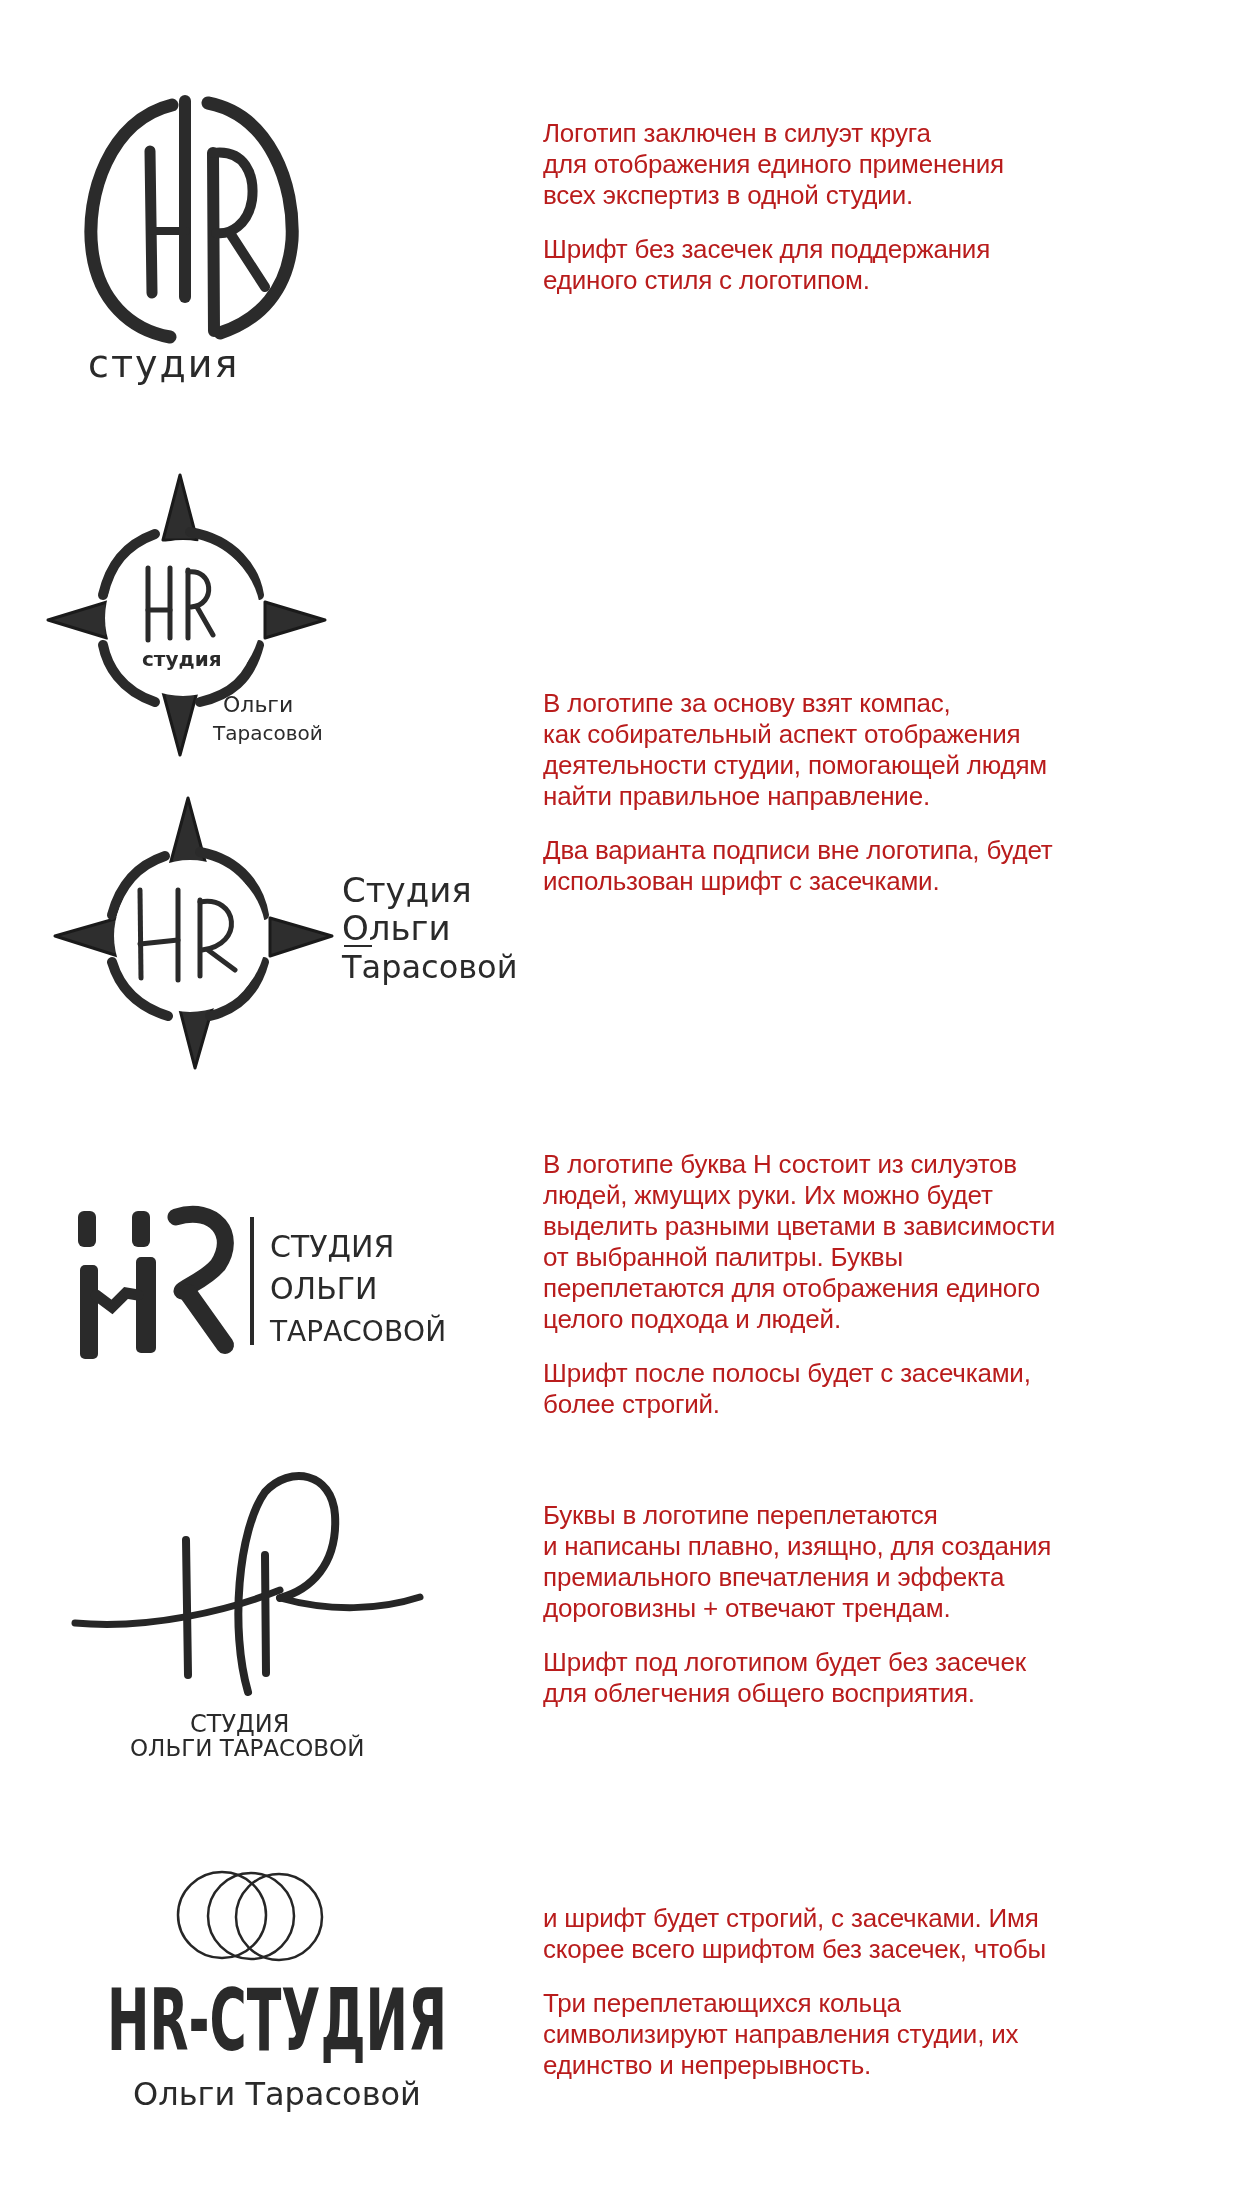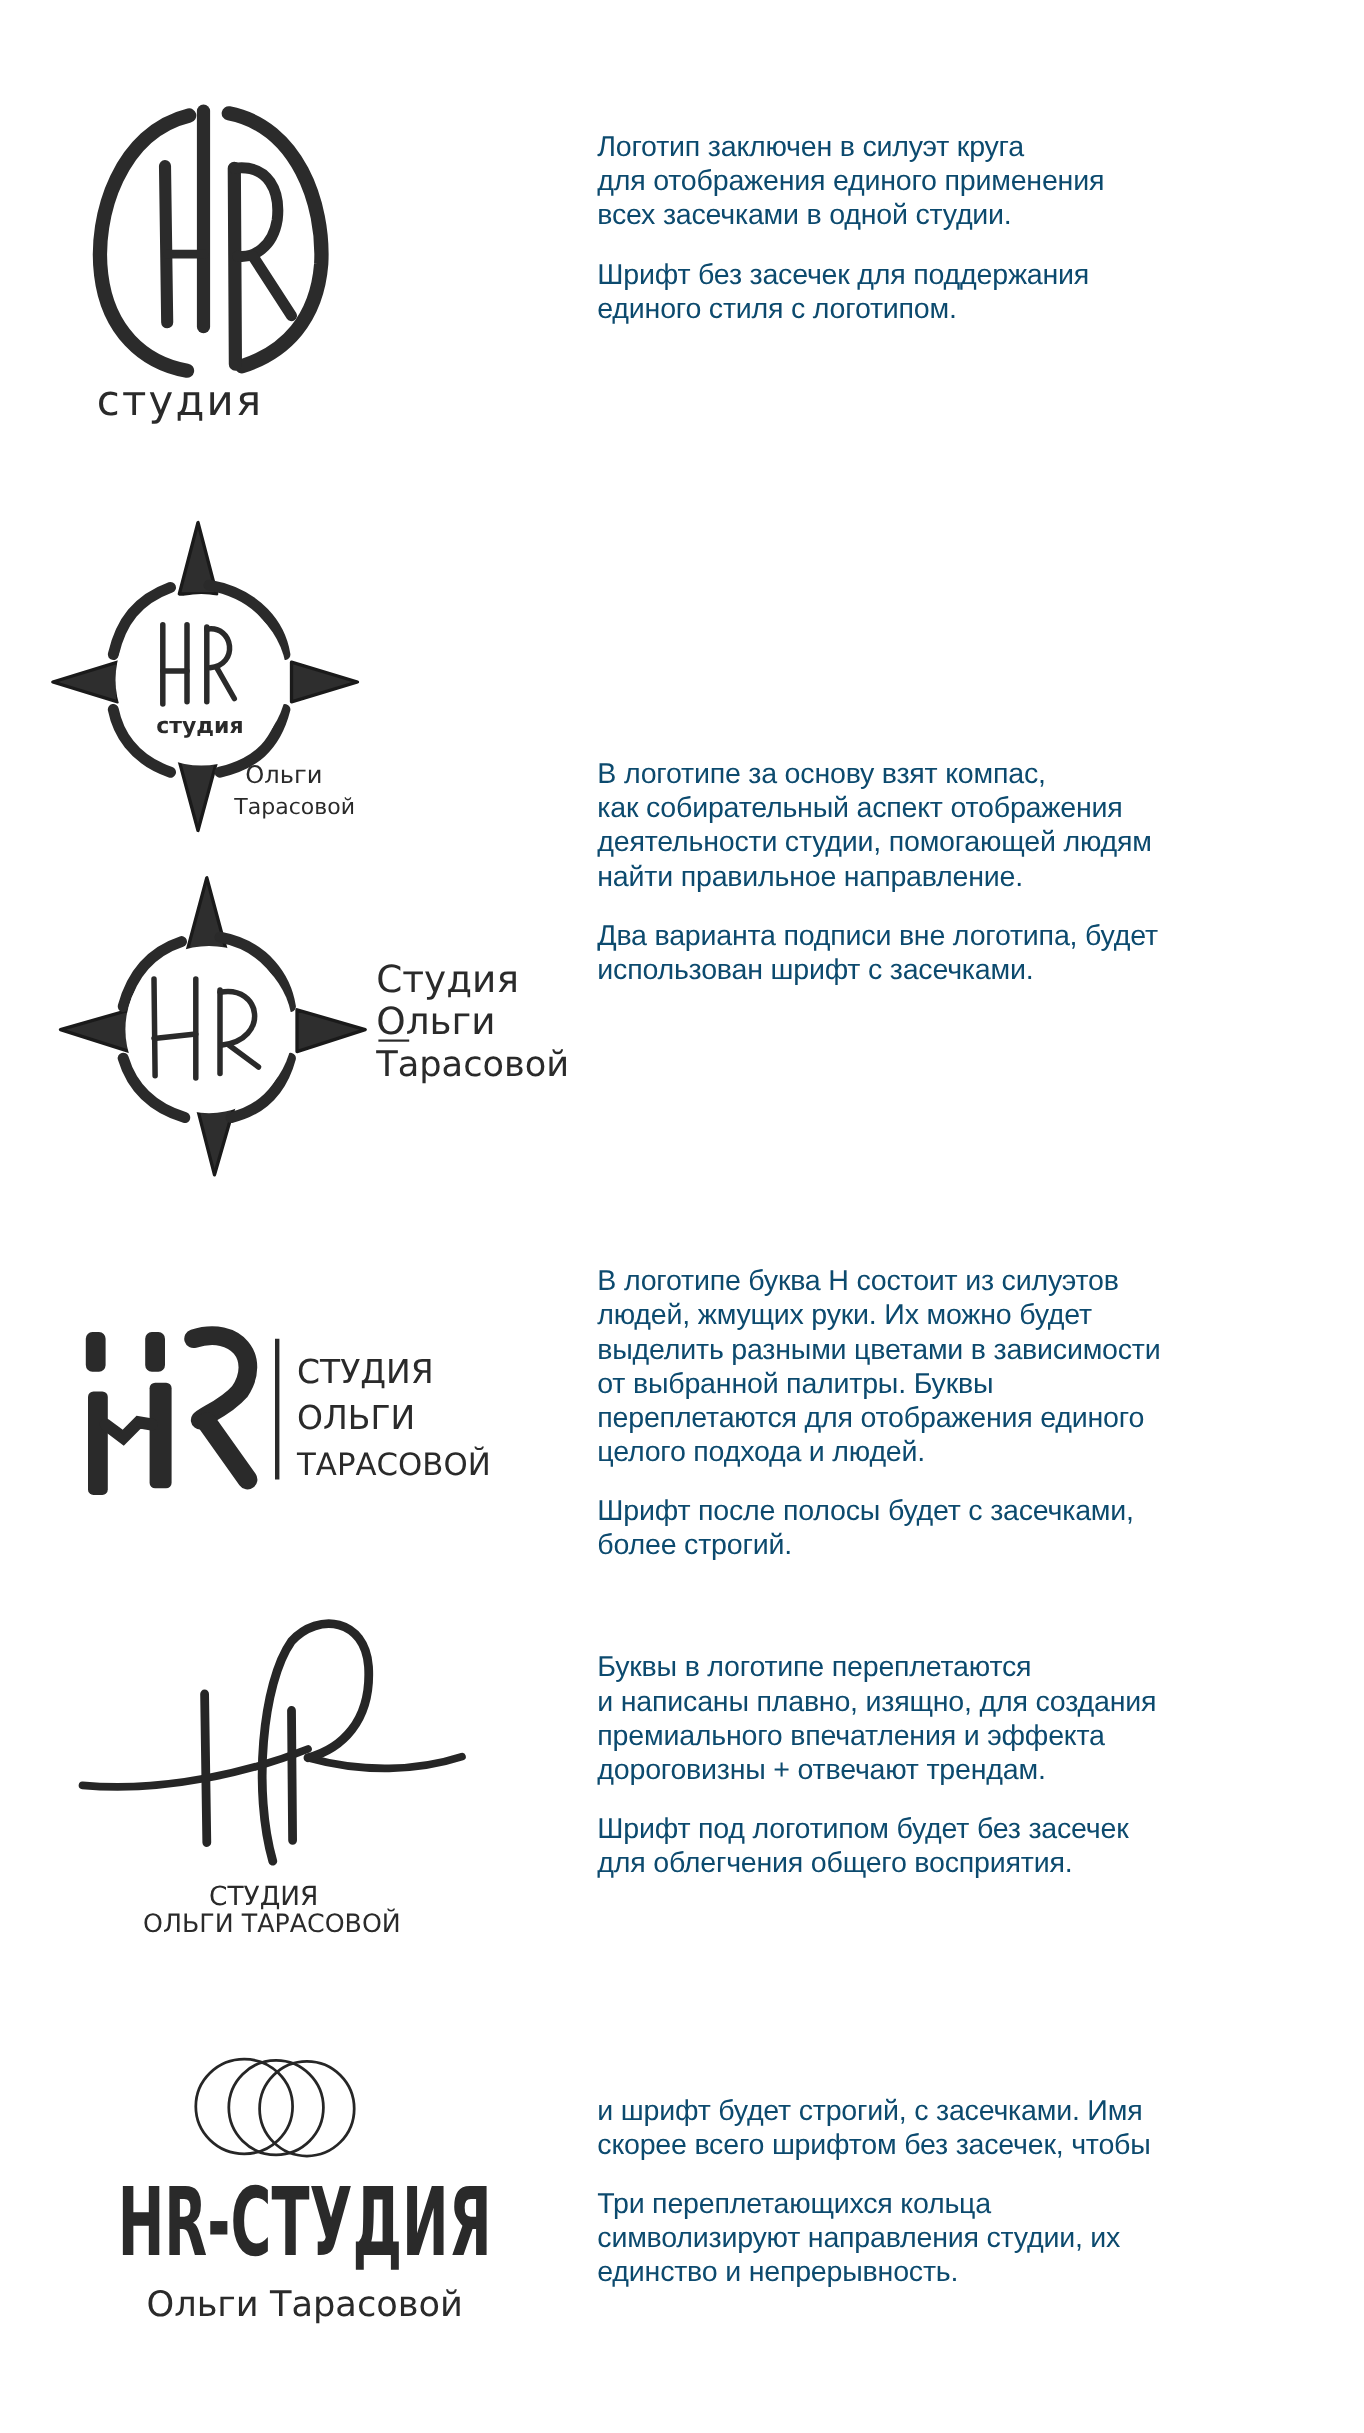--- a/index.html
+++ b/index.html
@@ -1,18 +1,18 @@
 <!DOCTYPE html>
 <html><head>
 <meta charset="utf-8">
 <style>
   html, body { margin: 0; padding: 0; background: #ffffff; }
   body { width: 1240px; height: 2212px; position: relative; overflow: hidden; font-family: "Liberation Sans", sans-serif; color: #1a1a1a; }
   .logo { position: absolute; text-align: center; }
-  .desc { position: absolute; left: 543px; width: 640px; font-family: "Liberation Sans", sans-serif; font-size: 26px; line-height: 31px; color: #0c4a6e; letter-spacing: -0.2px; }
+  .desc { position: absolute; left: 543px; width: 640px; font-family: "Liberation Sans", sans-serif; font-size: 26px; line-height: 31px; color: #b91c1c; letter-spacing: -0.2px; }
   .desc p { margin: 0 0 23px 0; }
   .hand { font-family: "DejaVu Sans", sans-serif; fill: #2a2a2a; }
   svg { display: block; overflow: visible; }
 </style>
 </head>
 <body>
 
 <div class="logo" style="left:70px; top:75px; width:240px; height:320px;">
   <svg width="240" height="320" viewBox="0 0 240 320">
     <g fill="none" stroke="#2b2b2b" stroke-linecap="round">
@@ -25,21 +25,21 @@
       <path d="M 143 78 C 175 74, 185 100, 182 125 C 178 150, 160 160, 146 158" stroke-width="10"></path>
       <line x1="160" y1="158" x2="195" y2="212" stroke-width="10"></line>
     </g>
     <text class="hand" x="18" y="302" font-size="38" letter-spacing="2">студия</text>
   </svg>
 </div>
 <div class="desc" style="top:118px;">
   <p>
     <span>Логотип заключен в силуэт круга</span><br>
     <span>для отображения единого применения</span><br>
-    <span>всех засечками в одной студии.</span>
+    <span>всех экспертиз в одной студии.</span>
   </p>
   <p>
     <span>Шрифт без засечек для поддержания</span><br>
     <span>единого стиля с логотипом.</span>
   </p>
 </div>
 
 <div class="logo" style="left:45px; top:470px; width:310px; height:290px;">
   <svg width="310" height="290" viewBox="0 0 310 290">
     <g fill="#2e2e2e" stroke="#1a1a1a" stroke-width="3" stroke-linejoin="round">

